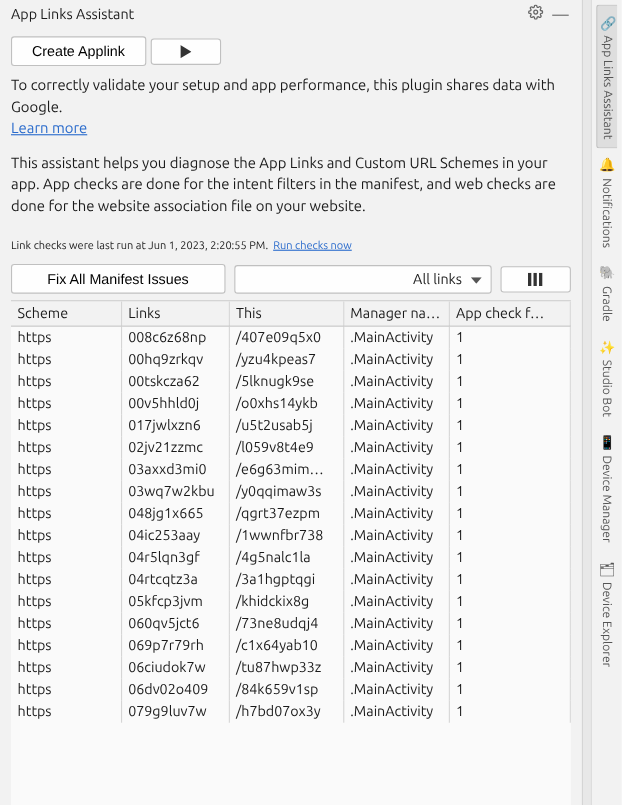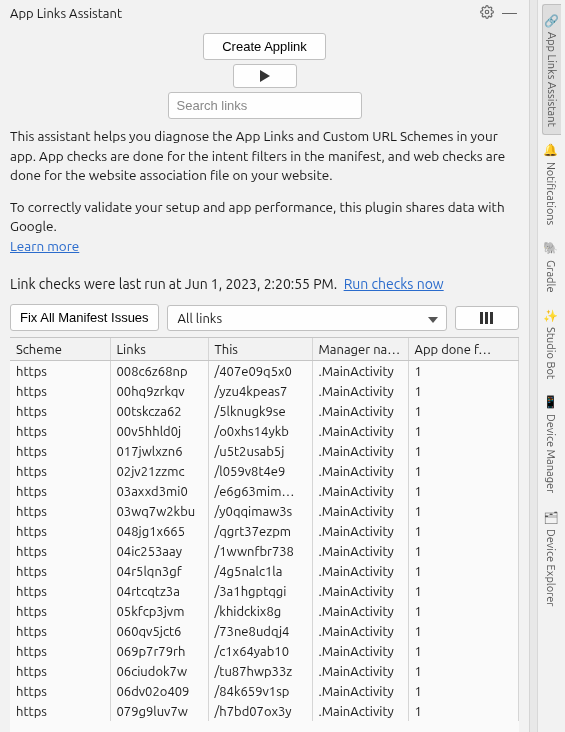--- a/index.html
+++ b/index.html
@@ -21,21 +21,20 @@
     font-size: 13px;
     background: #f2f2f2;
   }
   .panel-title { flex: 1; }
   .gear-icon, .minimize-icon { margin-left: 4px; color: #666; }
   .toolbar {
     display: flex;
     gap: 4px;
     padding: 8px 10px;
     align-items: center;
-    flex-direction: column;
   }
   .btn {
     background: #fefefe;
     border: 1px solid #c0c0c0;
     border-radius: 3px;
     padding: 5px 18px;
     font-size: 13px;
     cursor: pointer;
   }
   .play-btn {
@@ -57,40 +56,41 @@
   .search-input::placeholder { color: #888; }
   .description {
     padding: 0 10px 8px 10px;
     font-size: 13.5px;
     line-height: 1.45;
   }
   .description p { margin-bottom: 12px; }
   .link-text { color: #2a6bcc; text-decoration: underline; cursor: pointer; }
   .run-row {
     padding: 0 10px 8px 10px;
-    font-size: 14px;
+    font-size: 10px;
   }
   .filter-row {
     display: flex;
     gap: 8px;
     padding: 4px 10px 6px 10px;
     align-items: center;
   }
   .select-wrap {
     position: relative;
     flex: 1;
   }
   .select-box {
     width: 100%;
     background: #fefefe;
     border: 1px solid #c0c0c0;
     border-radius: 3px;
     padding: 5px 26px 5px 10px;
     font-size: 13px;
     cursor: pointer;
+    text-align: right;
   }
   .select-wrap .chevron {
     position: absolute;
     right: 9px;
     top: 50%;
     transform: translateY(-50%);
     pointer-events: none;
     color: #555;
   }
   .columns-btn {
@@ -173,37 +173,36 @@
     <span class="minimize-icon" style="font-size:15px;padding:0 4px;">—</span>
   </div>
 
   <div class="toolbar">
     <button class="btn">Create Applink</button>
     <button class="btn play-btn">
       <svg width="10" height="12" viewBox="0 0 10 12">
           <path d="M0 0 L10 6 L0 12 Z" fill="#333"></path>
         </svg>
     </button>
-    <input class="search-input" placeholder="Search links" style="">
   </div>
 
   <div class="description">
-    <p>This assistant helps you diagnose the App Links and Custom URL Schemes in your app. App checks are done for the intent filters in the manifest, and web checks are done for the website association file on your website.</p>
     <p>
       <span>To correctly validate your setup and app performance, this plugin shares data with Google.</span><br>
       <span class="link-text">Learn more</span>
     </p>
+    <p>This assistant helps you diagnose the App Links and Custom URL Schemes in your app. App checks are done for the intent filters in the manifest, and web checks are done for the website association file on your website.</p>
   </div>
 
   <div class="run-row">
     <span>Link checks were last run at </span><span>Jun 1, 2023, 2:20:55 PM.</span>&nbsp;&nbsp;<span class="link-text">Run checks now</span>
   </div>
 
   <div class="filter-row">
-    <button class="btn" style="padding:5px 9px;">Fix All Manifest Issues</button>
+    <button class="btn" style="padding:5px 32px;">Fix All Manifest Issues</button>
     <div class="select-wrap">
       <div class="select-box">All links</div>
       <span class="chevron">
         <svg width="10" height="6" viewBox="0 0 10 6">
             <path d="M0 0 L5 6 L10 0 Z" fill="#555"></path>
           </svg>
       </span>
     </div>
     <button class="btn columns-btn">
       <svg width="14" height="12" viewBox="0 0 14 12" fill="#333">
@@ -222,21 +221,21 @@
           <col style="width:104px">
           <col style="width:96px">
           <col>
       </colgroup>
       <thead>
         <tr>
           <th>Scheme</th>
           <th>Links</th>
           <th>This</th>
           <th>Manager name</th>
-          <th>App done f…</th>
+          <th>App check f…</th>
         </tr>
       </thead>
       <tbody id="table-body">
           <tr>
             <td>https</td>
             <td>008c6z68np</td>
             <td>/407e09q5x0</td>
             <td>.MainActivity</td>
             <td>1</td>
           </tr>

